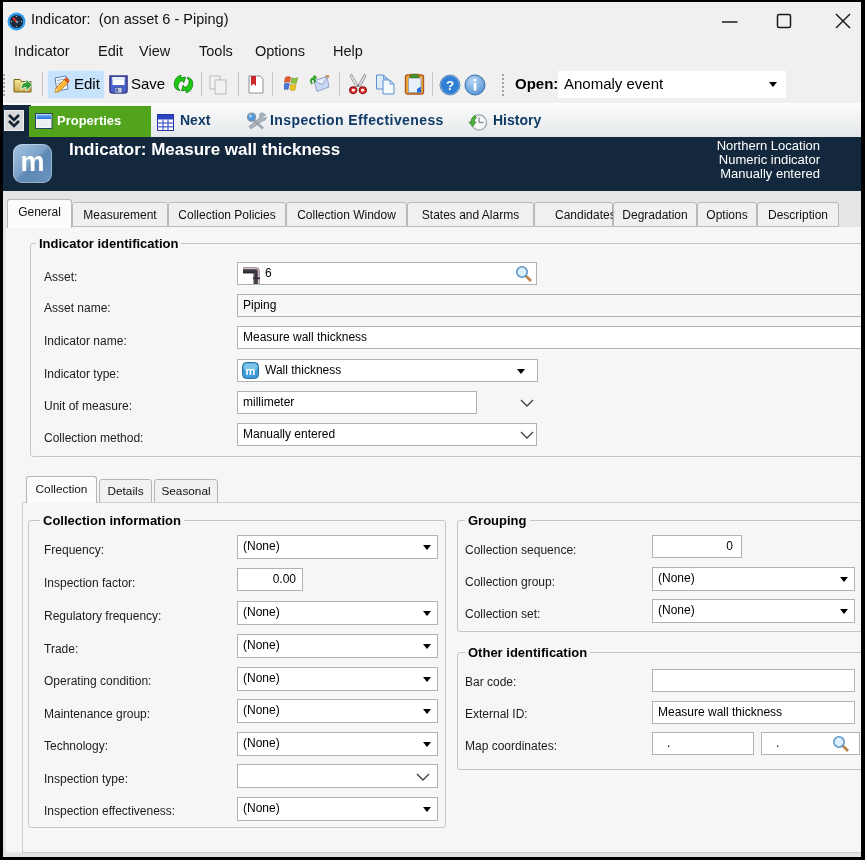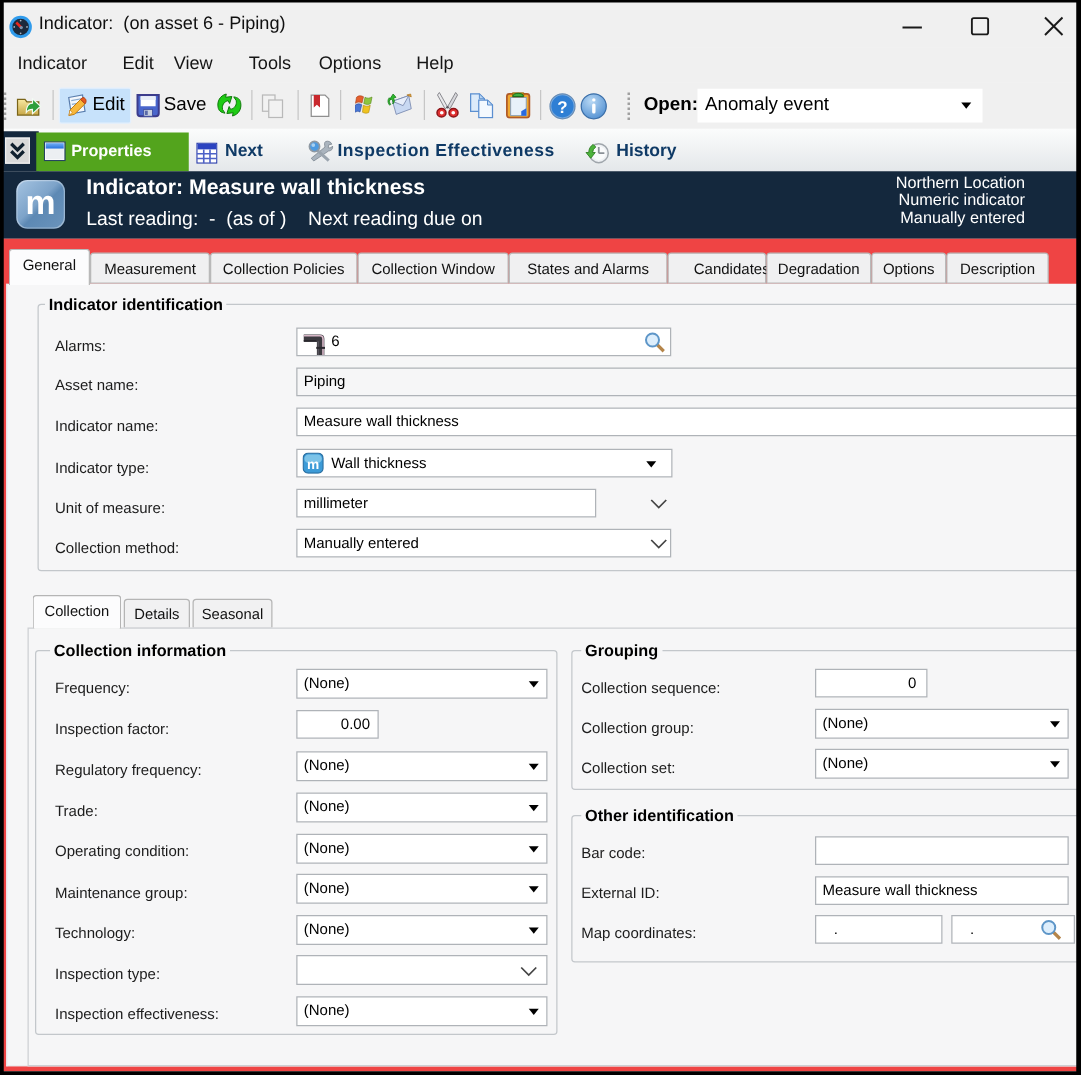--- a/index.html
+++ b/index.html
@@ -34,21 +34,21 @@
   
   .navyband { position:absolute; left:0; top:137px; width:865px; height:54px; background:#14283d; color:#fff; }
   .micon { position:absolute; left:13px; top:7px; width:39px; height:39px; border-radius:9px;
            background:linear-gradient(135deg,#a5c4e2 0%, #7da3c9 45%, #5d89b4 55%, #6b94bc 100%);
            box-shadow:inset 0 0 0 1px rgba(255,255,255,.35);
            text-align:center; font-weight:bold; font-size:27px; color:#fff; line-height:37px; }
   .nb-title { position:absolute; left:69px; top:3px; font-size:17px; color:#fff;font-weight:bold; }
   .nb-sub { position:absolute; left:69px; top:30px; font-size:15.5px; color:#fff; }
   .nb-right { position:absolute; right:45px; top:2px; text-align:right; font-size:13px; line-height:14.2px; color:#fff; }
   
-  .content { position:absolute; left:0; top:191px; width:865px; height:666px; background:#ef4444; }
+  .content { position:absolute; left:0; top:191px; width:865px; height:666px; background:#e5e5e5; }
   .mtab { position:absolute; top:11px; height:25px; background:#f0f0f1; border:1px solid #b9b9b9;
           border-radius:3px 3px 0 0; font-size:12px; color:#111; text-align:center; line-height:24px; }
   .mtab.sel { top:8px; height:29px; background:#fcfcfd; border-bottom:none; z-index:3; }
   
   .gbox { position:absolute; border:1px solid #c3c7cb; border-radius:3px; }
   .glabel { position:absolute; top:-8px; font-weight:bold; font-size:13px; color:#000; background:#f6f6f7; padding:0 3px; }
   .flabel { position:absolute; font-size:12px; color:#1c1c1c; }
   .field { position:absolute; background:#fff; border:1px solid #afb3b8; font-size:12px; color:#000; }
   .field.ro { background:#f6f6f7; }
   .ftext { position:absolute; left:5px; top:3px; font-size:12px; color:#000; }
@@ -277,41 +277,40 @@
       <line x1="11" y1="9.5" x2="11" y2="4.6" stroke="#8a9097" stroke-width="1.4"></line>
       <line x1="11" y1="9.5" x2="15.5" y2="9.5" stroke="#8a9097" stroke-width="1.4"></line>
       <path d="M6.5 2.5 A8 8 0 0 0 3 9 L0.8 9 L4.6 13.6 L8.2 9 L6 9 A6 6 0 0 1 8.6 4.6 Z" fill="#4db33c" stroke="#2e7d22" stroke-width="0.7"></path>
     </svg>
     <span class="ttab-label" style="left:493px;">History</span>
   </div>
 
   <div class="navyband">
     <div class="micon">m</div>
     <div class="nb-title">Indicator: Measure wall thickness</div>
-    <div class="nb-sub">Last reading:&nbsp; -&nbsp; (as of )&nbsp;&nbsp;&nbsp; Next reading due on</div>
     <div class="nb-right">Northern Location<br>Numeric indicator<br>Manually entered</div>
   </div>
 
   <div class="content" id="content">
 
     <div class="mtab sel" style="left:7px;width:65px;">General</div>
     <div class="mtab" style="left:72px;width:96px;">Measurement</div>
     <div class="mtab" style="left:168px;width:118px;">Collection Policies</div>
     <div class="mtab" style="left:286px;width:121px;">Collection Window</div>
     <div class="mtab" style="left:407px;width:127px;">States and Alarms</div>
     <div class="mtab" style="left:534px;width:79px;padding-left:20px;">Candidates</div>
     <div class="mtab" style="left:613px;width:84px;">Degradation</div>
     <div class="mtab" style="left:697px;width:60px;">Options</div>
     <div class="mtab" style="left:757px;width:82px;">Description</div>
     <div class="abs" style="left:5px;top:36px;width:862px;height:626px;border:1px solid #ececee;border-top:none;background:#f6f6f7"></div>
 
     <div class="gbox" style="left:30px;top:52px;width:842px;height:214px;">
       <span class="glabel" style="left:5px;">Indicator identification</span>
     </div>
-    <div class="flabel" style="left:44px;top:79px;">Alarms:</div>
+    <div class="flabel" style="left:44px;top:79px;">Asset:</div>
     <div class="flabel" style="left:44px;top:110px;">Asset name:</div>
     <div class="flabel" style="left:44px;top:143px;">Indicator name:</div>
     <div class="flabel" style="left:44px;top:176px;">Indicator type:</div>
     <div class="flabel" style="left:44px;top:208px;">Unit of measure:</div>
     <div class="flabel" style="left:44px;top:240px;">Collection method:</div>
 
     <div class="field" style="left:237px;top:71px;width:300px;height:23px;">
       <svg class="abs" style="left:4px;top:1px" width="22" height="21" viewBox="0 0 22 21">
         <path d="M1 3.5 L14 3.5 Q17.5 3.5 17.5 7 L17.5 20 L11.5 20 L11.5 9.5 L1 9.5 Z" fill="#3c3a40"></path>
         <path d="M1 4.6 L14 4.6 Q16.4 4.6 16.4 7.2 L16.4 20" stroke="#d8b8c8" stroke-width="1.3" fill="none"></path>

